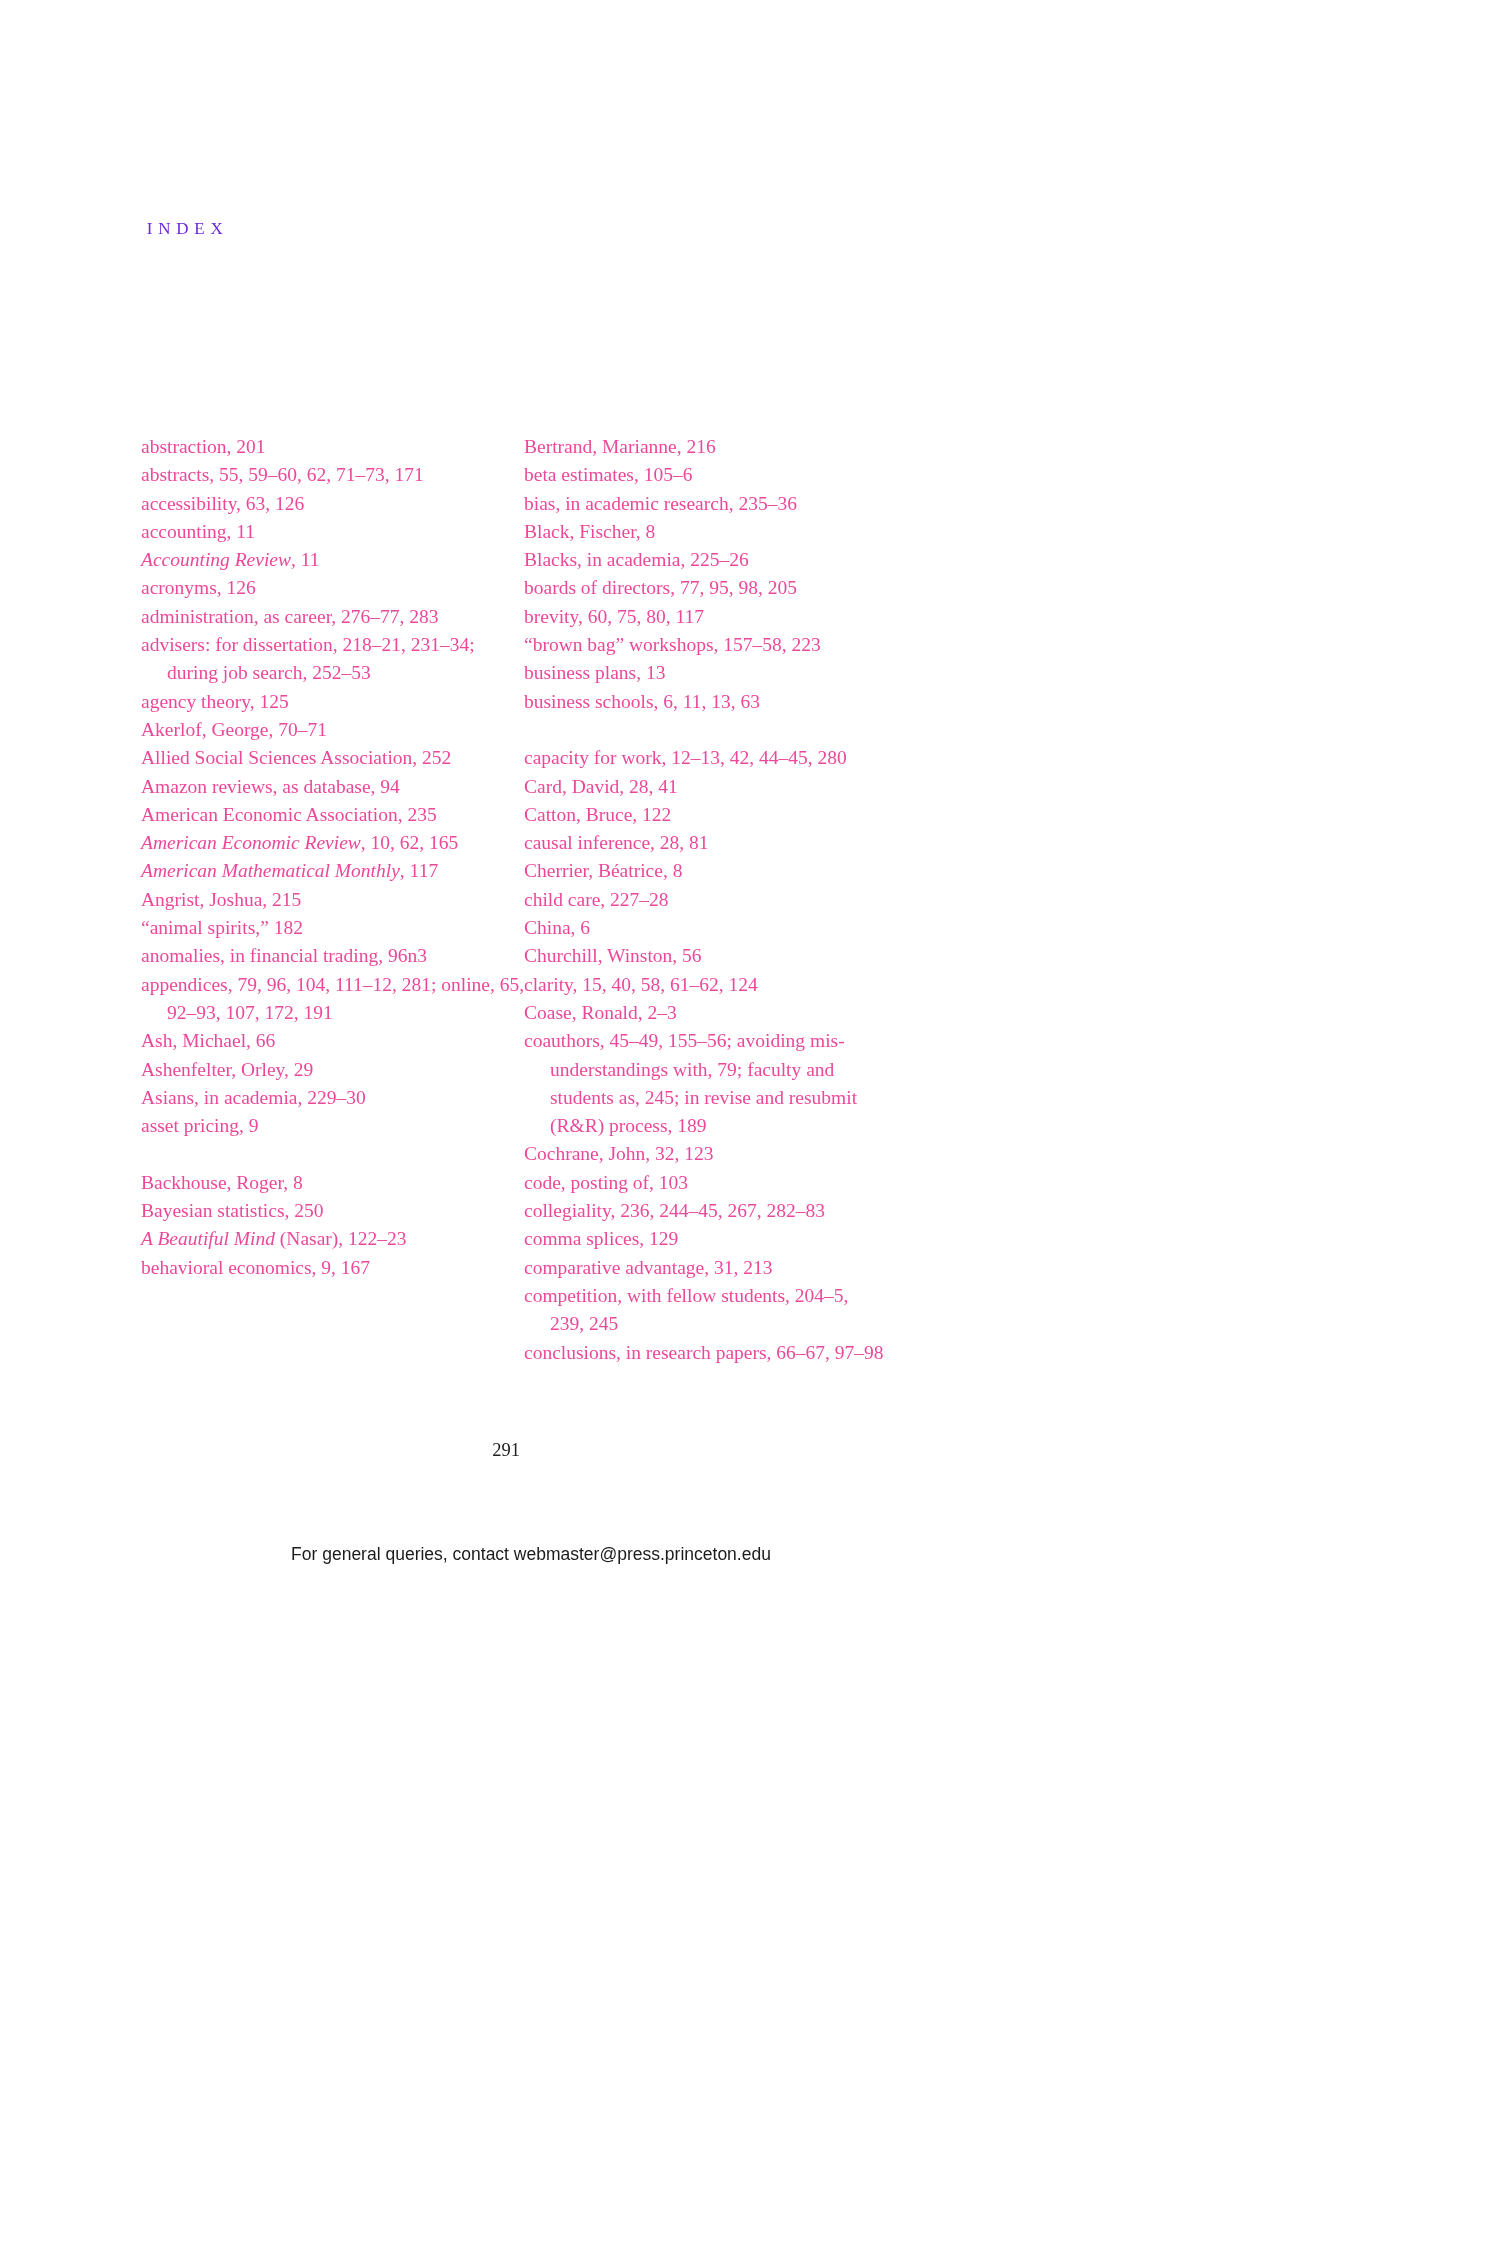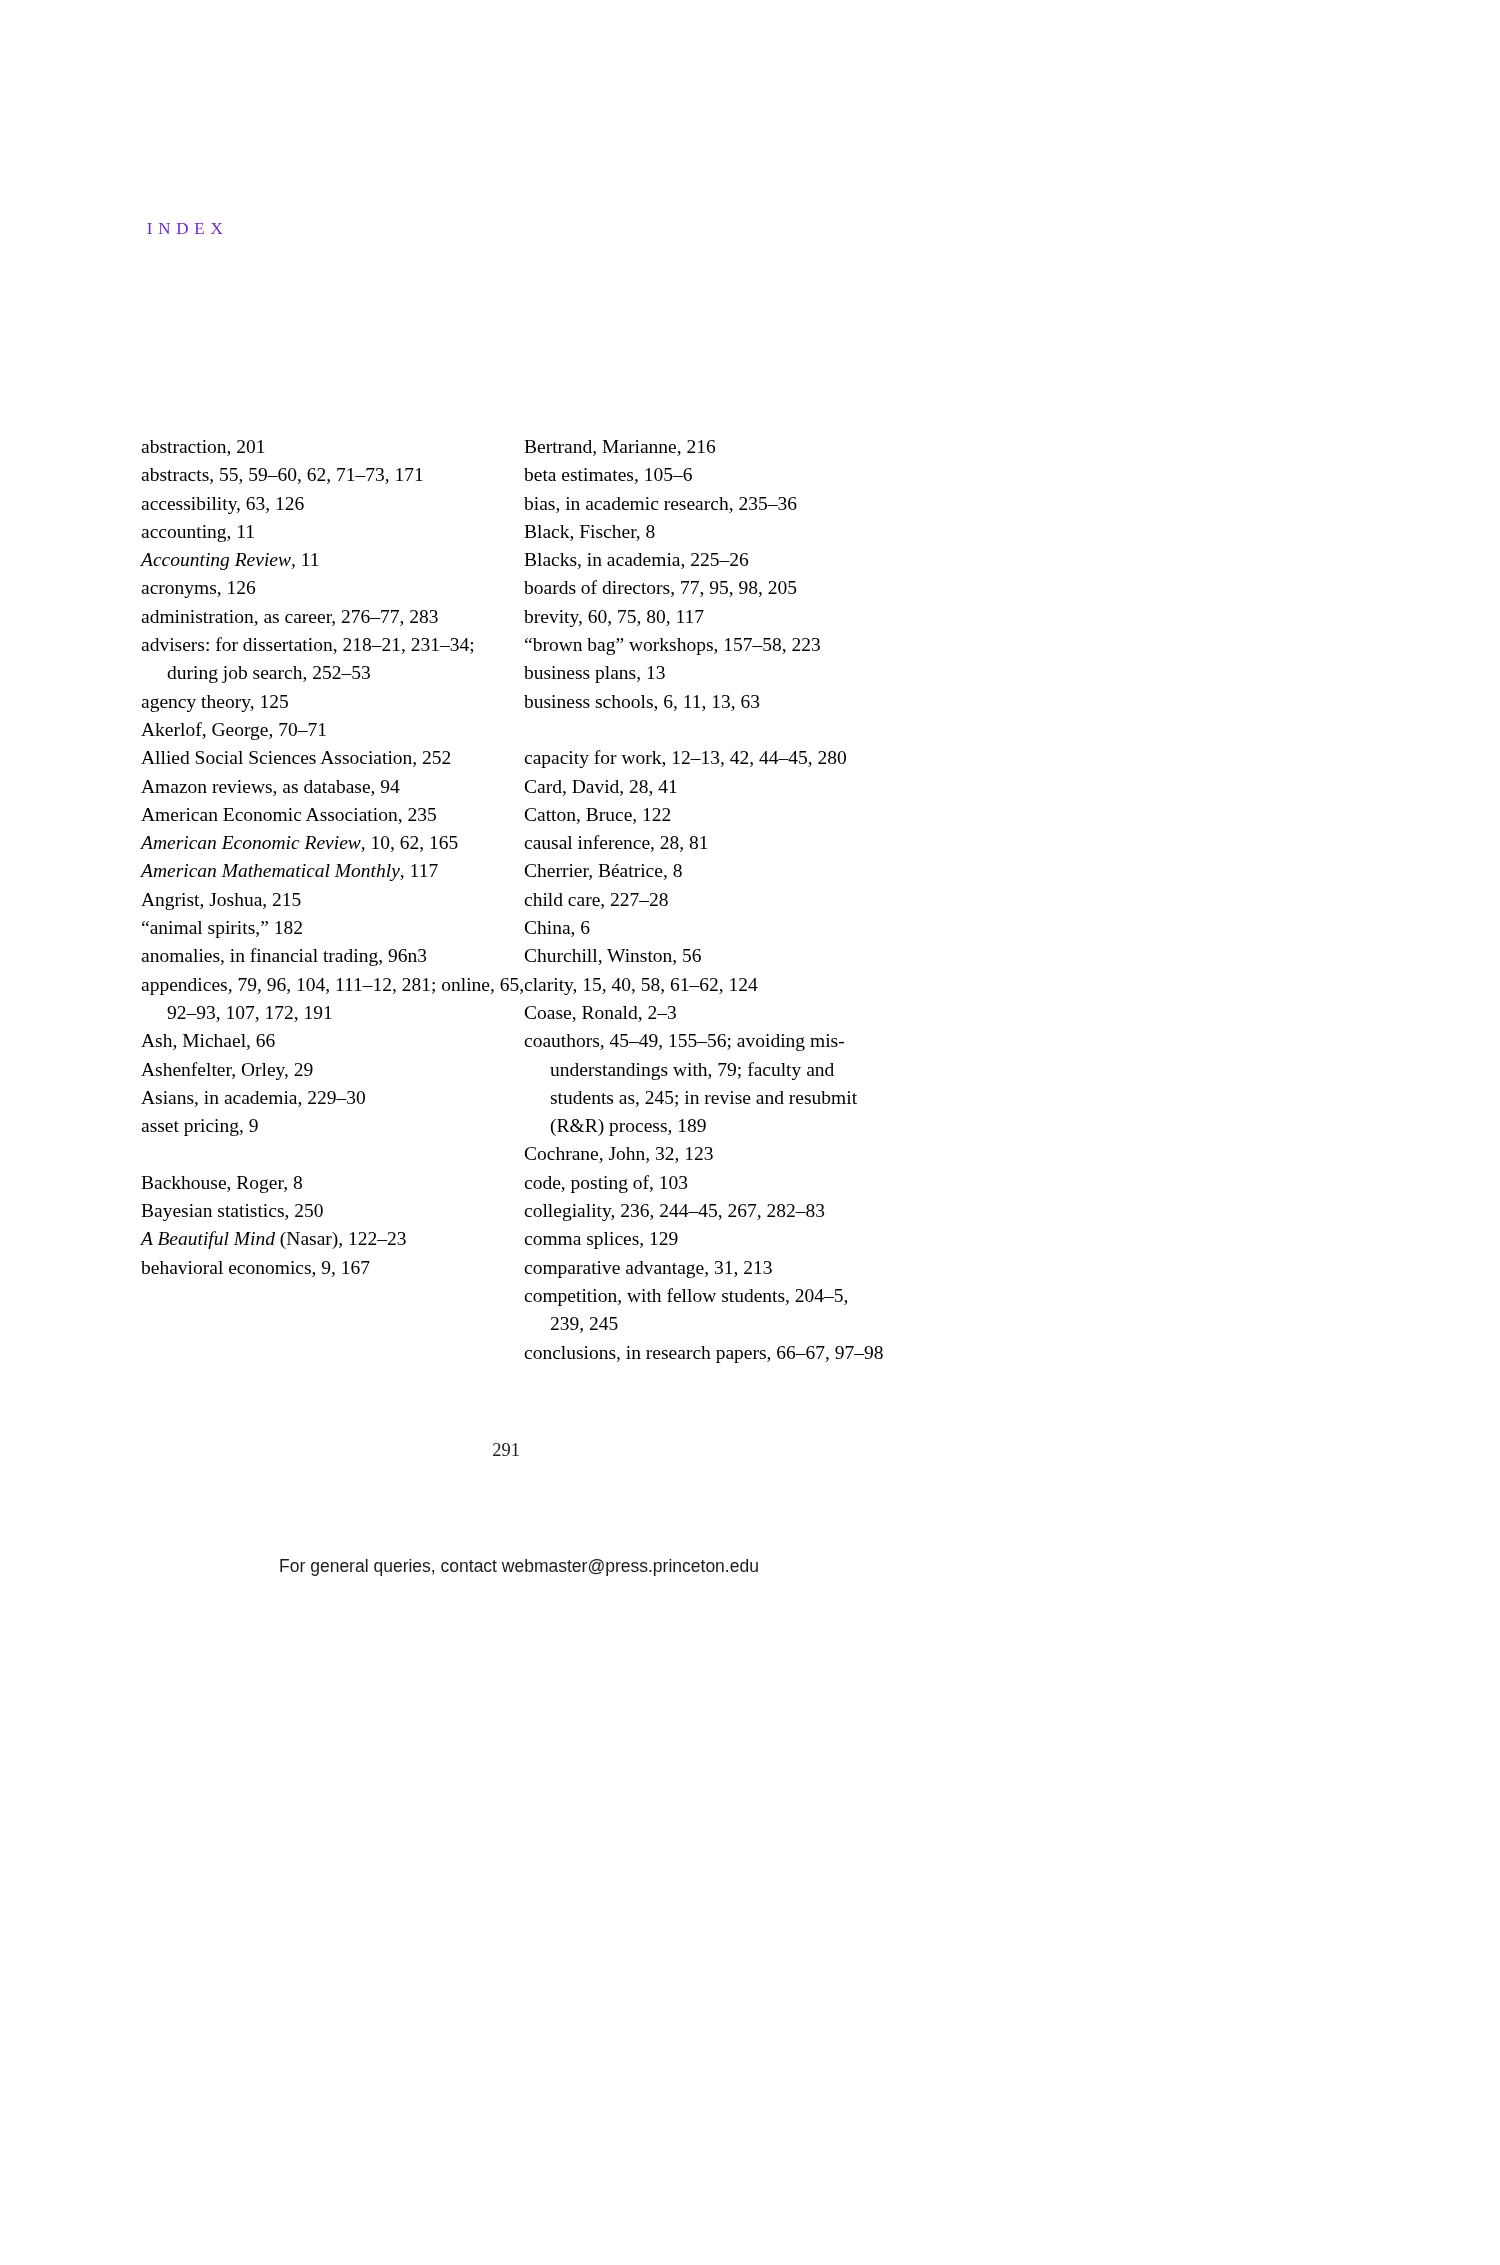--- a/index.html
+++ b/index.html
@@ -39,46 +39,45 @@
     top: 433px;
     width: 770px;
     display: flex;
     align-items: flex-start;
   }
   .col {
     width: 383px;
     flex: 0 0 383px;
     font-size: 19.5px;
     line-height: 28.3px;
-    color: #000000;
+    color: #ec4899;
   }
   .group + .group { margin-top: 28.3px; }
   .entry .line { white-space: nowrap; }
   .entry .line.indent { padding-left: 26px; }
   .it { font-style: italic; margin-top: 16px; }
   .page-number {
     position: absolute;
     left: 141px;
     top: 1400px;
     width: 730px;
     text-align: center;
     font-size: 18.5px;
     color: #1e1e1e;
     margin-top: 40px;
   }
   .footer {
     position: absolute;
-    left: 4px;
+    left: 16px;
     top: 1544px;
     width: 1030px;
     text-align: center;
     font-family: "Liberation Sans", sans-serif;
     font-size: 17.5px;
     color: #1b1b1b;
-    margin-top: 12px;
   }
   .footer a { color: #1b1b1b; text-decoration: none; }
 </style>
 </head>
 <body>
 
 <div class="page">
 
 
   <div class="index-title">INDEX</div>

